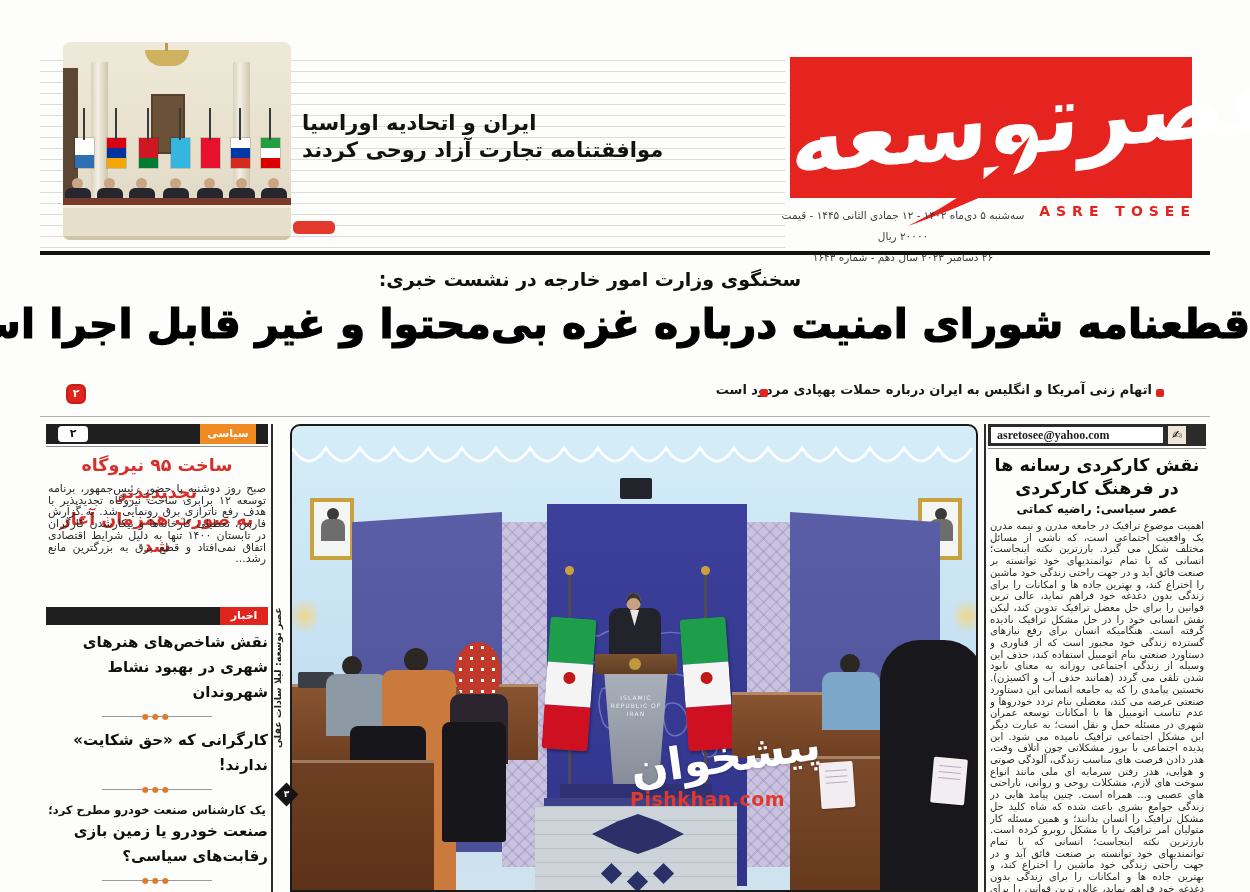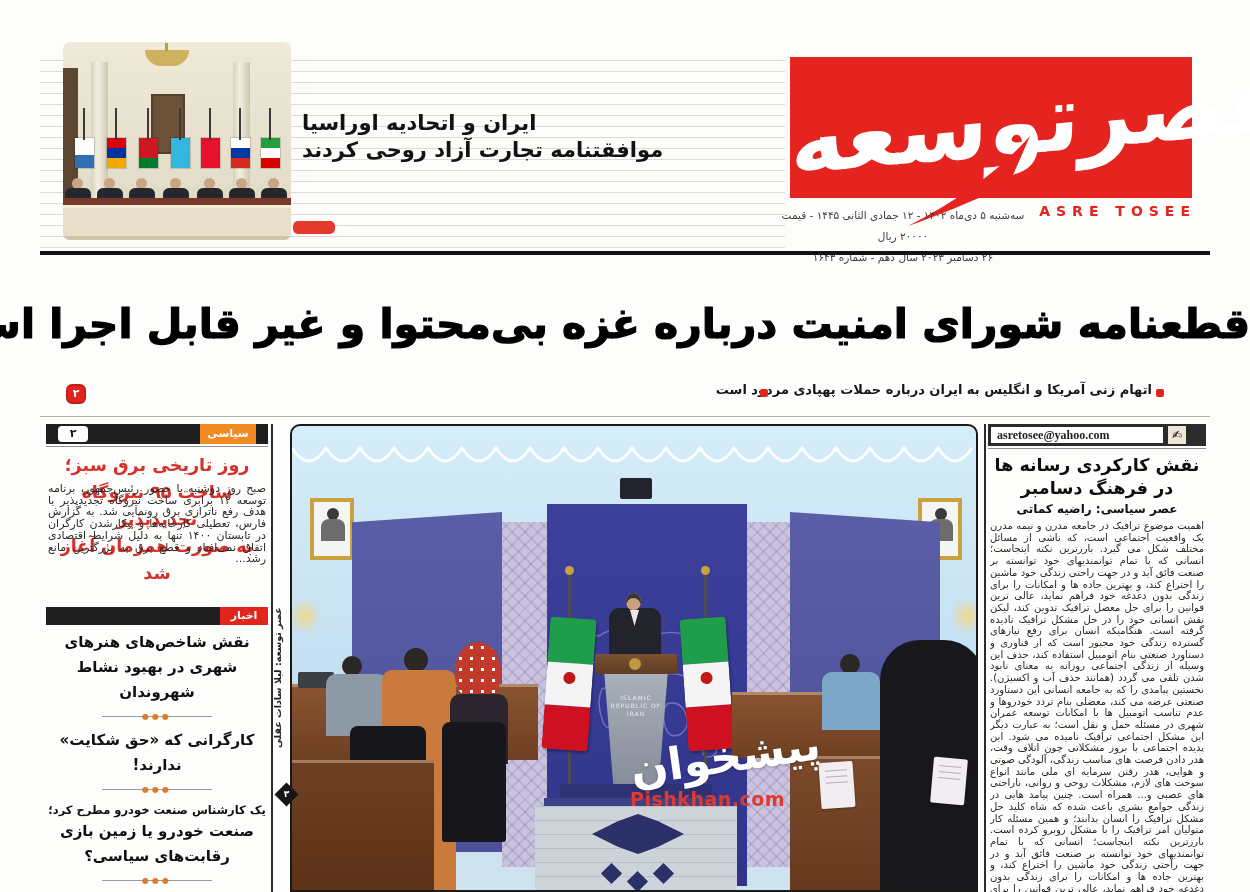--- a/index.html
+++ b/index.html
@@ -70,21 +70,21 @@
     font-size:11px; font-weight:bold; text-align:center; line-height:20px; }
   .sb-underbar { left:46px; top:446px; width:222px; height:1px; background:#8f8f8f; }
   .sb-headline { left:48px; top:452px; width:218px; text-align:center; direction:rtl;
     color:#d5312a; font-weight:bold; font-size:17.5px; line-height:27px; }
   .sb-body { left:48px; top:483px; width:218px; height:93px; overflow:hidden; direction:rtl;
     text-align:justify; font-size:11px; line-height:11.7px; color:#2a2a2a; }
   .sb-newsbar { left:46px; top:607px; width:222px; height:18px; background:#1f1f1f; }
   .sb-newslabel { left:220px; top:607px; width:48px; height:18px; background:#e0251f; color:#fff;
     font-size:11px; font-weight:bold; text-align:center; line-height:18px; }
   .sb-list { left:46px; top:630px; width:222px; direction:rtl; text-align:center; color:#101010; }
-  .sb-item-title { font-size:15px; font-weight:bold; line-height:25px; }
+  .sb-item-title { font-size:15px; font-weight:bold; line-height:25px;text-align:right; }
   .sb-item-kicker { font-size:11.5px; font-weight:bold; line-height:18px; margin-top:2px; }
   .sb-div { position:relative; width:110px; height:9px; margin:7px auto 7px auto; }
   .sb-div .line { position:absolute; left:0; top:4px; width:110px; height:1px; background:#9a9a9a; }
   .sb-div .dots { position:absolute; left:38px; top:1px; width:34px; text-align:center; letter-spacing:3px;
     color:#e07b2a; font-size:8px; line-height:7px; }
   .sb-vrule { left:271px; top:424px; width:2px; height:468px; background:#2b2b2b; }
 
   
   .photo-caption { left:272px; top:588px; height:160px; writing-mode:vertical-rl; transform:rotate(180deg);
     font-size:9.5px; font-weight:bold; color:#222; letter-spacing:1px; }
@@ -230,35 +230,35 @@
     <path d="M150 6 C120 40, 80 70, 28 96 C50 88, 95 72, 130 52" fill="#e5231f"></path>
   </svg>
   <div class="abs masthead-latin">ASRE TOSEE</div>
   <div class="abs date-lines">
     <div>سه‌شنبه ۵ دی‌ماه ۱۴۰۲ - ۱۲ جمادی الثانی ۱۴۴۵ - قیمت ۲۰۰۰۰ ریال</div>
     <div>۲۶ دسامبر ۲۰۲۳ سال دهم - شماره ۱۶۴۳</div>
   </div>
 
   <div class="abs rule-black"></div>
 
+  <div class="abs kicker">سخنگوی وزارت امور خارجه در نشست خبری:</div>
   <div class="abs headline-main">قطعنامه شورای امنیت درباره غزه بی‌محتوا و غیر قابل اجرا است</div>
 
   <div class="abs bullet-dot" style="left:1156px;"></div>
   <div class="abs bullet" style="left:890px; width:262px;">اتهام زنی آمریکا و انگلیس به ایران درباره حملات پهپادی مردود است</div>
   <div class="abs bullet-dot" style="left:760px;"></div>
   <div class="abs badge-2">۲</div>
   <div class="abs rule-thin"></div>
 
   <div class="abs sb-topbar"></div>
   <div class="abs sb-pagebox">۲</div>
   <div class="abs sb-section">سیاسی</div>
   <div class="abs sb-underbar"></div>
 
   <div class="abs sb-headline">
-    <div>روز تاریخی برق سبز؛</div>
     <div>ساخت ۹۵ نیروگاه تجدیدپذیر</div>
     <div>به صورت همزمان آغاز شد</div>
   </div>
   <div class="abs sb-body">صبح روز دوشنبه با حضور رئیس‌جمهور، برنامه توسعه ۱۲ برابری ساخت نیروگاه تجدیدپذیر با هدف رفع ناترازی برق رونمایی شد. به گزارش فارس، تعطیلی کارخانه‌ها و بیکارشدن کارگران در تابستان ۱۴۰۰ تنها به دلیل شرایط اقتصادی اتفاق نمی‌افتاد و قطع برق به بزرگترین مانع رشد...</div>
 
   <div class="abs sb-newsbar"></div>
   <div class="abs sb-newslabel">اخبار</div>
 
   <div class="abs sb-list">
     <div class="sb-item-title">نقش شاخص‌های هنرهای شهری در بهبود نشاط شهروندان</div>
@@ -375,18 +375,18 @@
     </div>
   </div>
 
   <div class="abs rc-vrule"></div>
   <div class="abs rc-topbar"></div>
   <div class="abs rc-email">asretosee@yahoo.com</div>
   <div class="abs rc-icon">✍</div>
   <div class="abs rc-underbar"></div>
   <div class="abs rc-headline">
     <div>نقش کارکردی رسانه ها</div>
-    <div>در فرهنگ دسامبر</div>
+    <div>در فرهنگ کارکردی</div>
   </div>
   <div class="abs rc-byline">عصر سیاسی: راضیه کماتی</div>
   <div class="abs rc-body">اهمیت موضوع ترافیک در جامعه مدرن و نیمه مدرن یک واقعیت اجتماعی است، که ناشی از مسائل مختلف شکل می گیرد. بارزترین نکته اینجاست؛ انسانی که با تمام توانمندیهای خود توانسته بر صنعت فائق آید و در جهت راحتی زندگی خود ماشین را اختراع کند، و بهترین جاده ها و امکانات را برای زندگی بدون دغدغه خود فراهم نماید، عالی ترین قوانین را برای حل معضل ترافیک تدوین کند، لیکن نقش انسانی خود را در حل مشکل ترافیک نادیده گرفته است. هنگامیکه انسان برای رفع نیازهای گسترده زندگی خود مجبور است که از فناوری و دستاورد صنعتی بنام اتومبیل استفاده کند، حذف این وسیله از زندگی اجتماعی روزانه به معنای نابود شدن تلقی می گردد (همانند حذف آب و اکسیژن). نخستین پیامدی را که به جامعه انسانی این دستاورد صنعتی عرضه می کند، معضلی بنام تردد خودروها و عدم تناسب اتومبیل ها با امکانات توسعه عمران شهری در مسئله حمل و نقل است؛ به عبارت دیگر این مشکل اجتماعی ترافیک نامیده می شود. این پدیده اجتماعی با بروز مشکلاتی چون اتلاف وقت، هدر دادن فرصت های مناسب زندگی، آلودگی صوتی و هوایی، هدر رفتن سرمایه ای ملی مانند انواع سوخت های لازم، مشکلات روحی و روانی، ناراحتی های عصبی و... همراه است. چنین پیامد هایی در زندگی جوامع بشری باعث شده که شاه کلید حل مشکل ترافیک را انسان بدانند؛ و همین مسئله کار متولیان امر ترافیک را با مشکل روبرو کرده است. بارزترین نکته اینجاست؛ انسانی که با تمام توانمندیهای خود توانسته بر صنعت فائق آید و در جهت راحتی زندگی خود ماشین را اختراع کند، و بهترین جاده ها و امکانات را برای زندگی بدون دغدغه خود فراهم نماید، عالی ترین قوانین را برای حل معضل ترافیک تدوین کند...</div>
 
 </div>
 
 </body></html>

